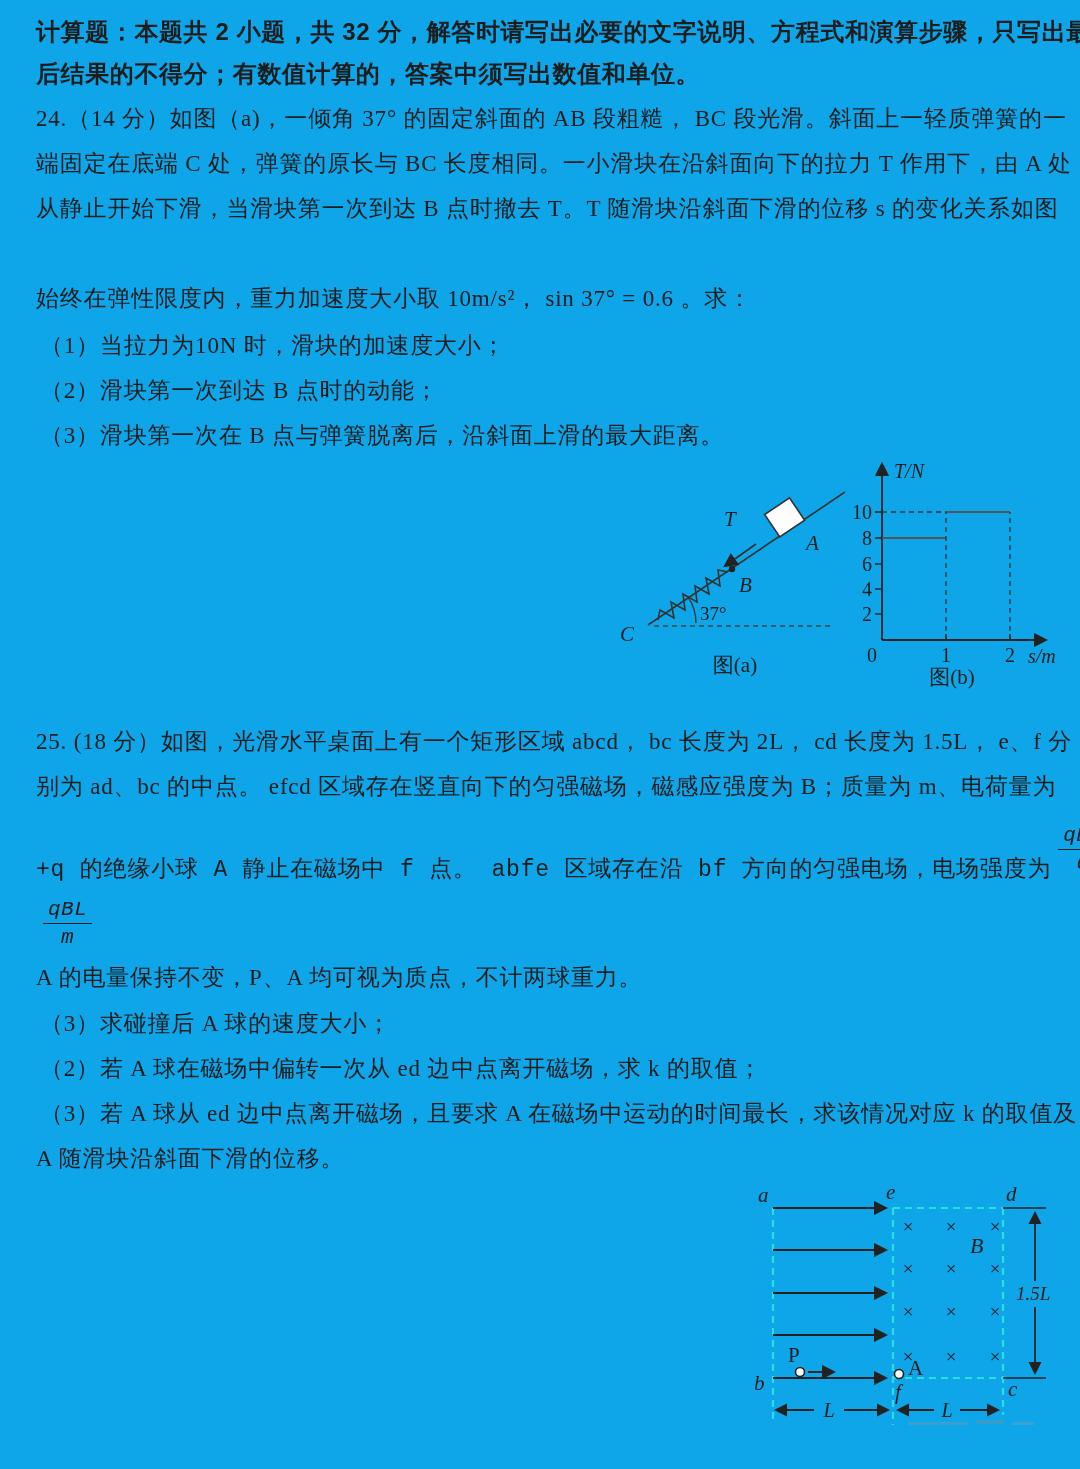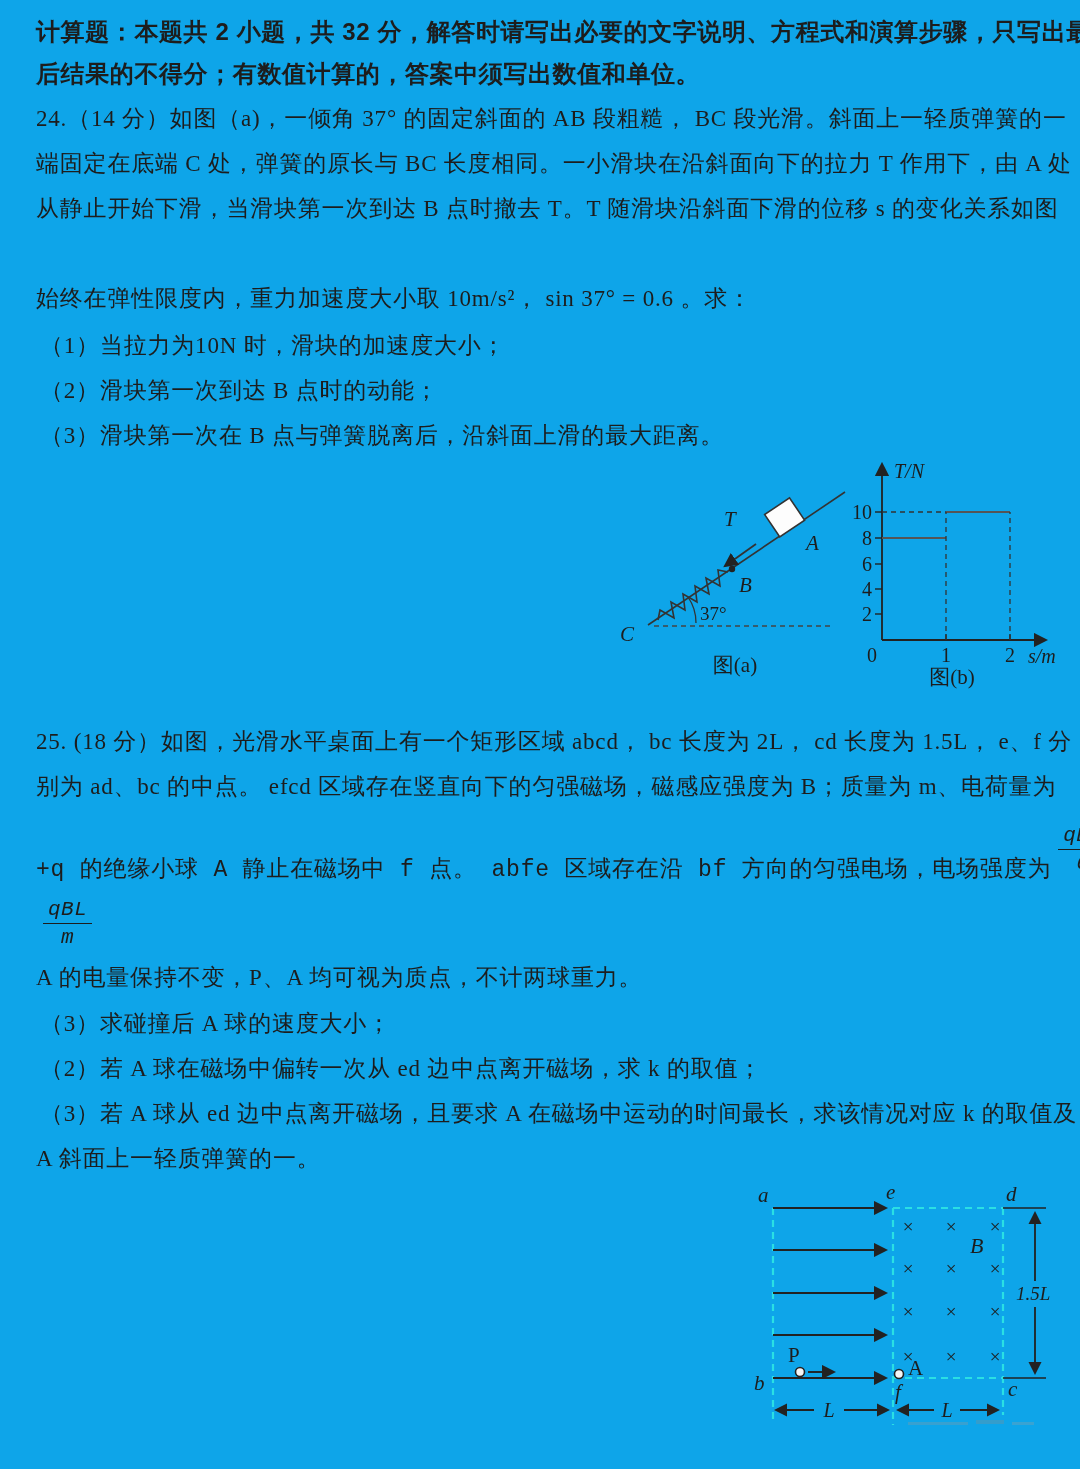--- a/index.html
+++ b/index.html
@@ -121,21 +121,21 @@
     <span class="frac">
       <span class="num">qBL</span>
       <span class="den">m</span>
     </span>
   </div>
 
   <div class="ln" style="top:962px">A 的电量保持不变，P、A 均可视为质点，不计两球重力。</div>
   <div class="ln item" style="top:1008px">（3）求碰撞后 A 球的速度大小；</div>
   <div class="ln item" style="top:1053px">（2）若 A 球在磁场中偏转一次从 ed 边中点离开磁场，求 k 的取值；</div>
   <div class="ln item" style="top:1098px">（3）若 A 球从 ed 边中点离开磁场，且要求 A 在磁场中运动的时间最长，求该情况对应 k 的取值及</div>
-  <div class="ln" style="top:1143px">A 斜面上一轻质弹簧的一。</div>
+  <div class="ln" style="top:1143px">A 随滑块沿斜面下滑的位移。</div>
 
   <svg style="left:748px;top:1178px" width="330" height="262" viewBox="0 0 330 262">
     <defs>
       <marker id="fc-arr" viewBox="0 0 10 10" refX="8.5" refY="5" markerWidth="7.5" markerHeight="7.5" orient="auto">
         <path d="M0,0 L10,5 L0,10 z" fill="#222"></path>
       </marker>
       <marker id="fc-arrS" viewBox="0 0 10 10" refX="8.5" refY="5" markerWidth="7.5" markerHeight="7.5" orient="auto-start-reverse">
         <path d="M0,0 L10,5 L0,10 z" fill="#222"></path>
       </marker>
     </defs>

